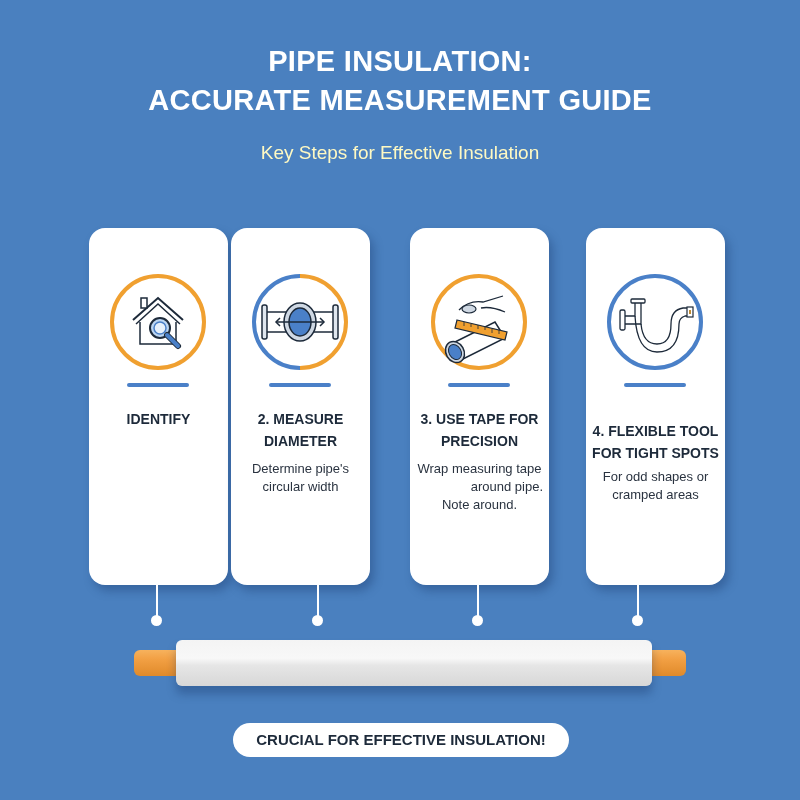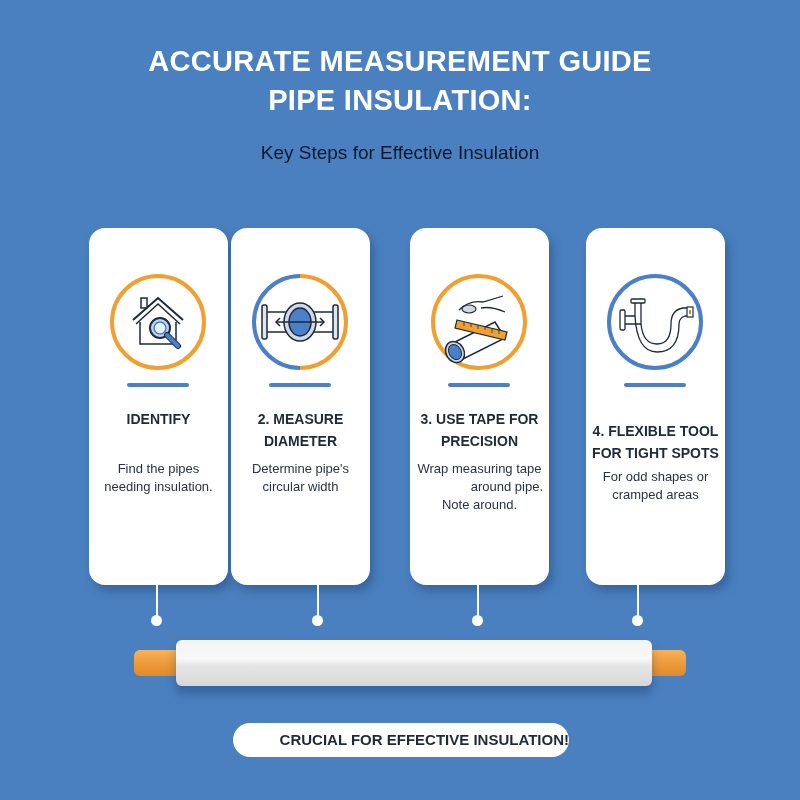--- a/index.html
+++ b/index.html
@@ -1,59 +1,55 @@
 <!DOCTYPE html>
 <html><head>
 <meta charset="utf-8">
 <style>
   html,body{margin:0;padding:0;}
   body{width:800px;height:800px;background:#4a80bf;font-family:"Liberation Sans",sans-serif;position:relative;overflow:hidden;}
   .title{position:absolute;top:42px;left:0;width:800px;text-align:center;color:#fff;font-weight:bold;font-size:29px;line-height:39px;letter-spacing:0.3px;}
-  .subtitle{position:absolute;top:142px;left:0;width:800px;text-align:center;color:#0f172a;font-size:19px;}
+  .subtitle{position:absolute;top:142px;left:0;width:800px;text-align:center;color:#fef9c3;font-size:19px;}
   .card{position:absolute;top:228px;width:139px;height:357px;background:#fff;border-radius:16px;box-shadow:4px 6px 10px rgba(20,50,100,0.35);}
   .icon-wrap{position:absolute;top:44px;left:19px;width:100px;height:100px;}
   .divider{position:absolute;top:155px;left:38px;width:62px;height:4px;border-radius:2px;background:#4a80c8;}
   .card-title{position:absolute;top:180px;left:4px;right:4px;text-align:center;font-weight:bold;font-size:14px;line-height:22px;color:#1d2a3a;}
   .card-desc{position:absolute;top:232px;left:6px;right:6px;text-align:center;font-size:13px;line-height:18px;color:#2a3340;}
   .connector{position:absolute;top:585px;width:2px;height:33px;background:#fff;}
   .dot{position:absolute;top:615px;width:11px;height:11px;border-radius:50%;background:#fff;}
   .pipe{position:absolute;top:640px;left:176px;width:476px;height:46px;background:linear-gradient(#f4f4f4 0%,#f8f8f8 40%,#e6e6e6 55%,#d7d7d7 100%);border-radius:6px;box-shadow:0 8px 10px rgba(20,50,100,0.35);}
   .copper{position:absolute;top:650px;width:48px;height:26px;background:linear-gradient(#f7b25d 0%,#f2a044 35%,#e08a2a 100%);border-radius:6px;}
-  .banner{position:absolute;top:723px;left:233px;width:336px;height:34px;background:#fff;border-radius:17px;text-align:right;line-height:34px;font-weight:bold;font-size:15px;color:#1d2a3a;}
+  .banner{position:absolute;top:723px;left:233px;width:336px;height:34px;background:#fff;border-radius:17px;text-align:center;line-height:34px;font-weight:bold;font-size:15px;color:#1d2a3a;}
 </style>
 </head>
 <body>
 
 <div class="title">
+  <div>PIPE INSULATION:</div>
   <div>ACCURATE MEASUREMENT GUIDE</div>
-  <div>PIPE INSULATION:</div>
 </div>
 <div class="subtitle">Key Steps for Effective Insulation</div>
 
 <div class="card" style="left:89px;">
   <div class="icon-wrap">
     <svg width="100" height="100" viewBox="0 0 100 100">
       <circle cx="50" cy="50" r="46" fill="none" stroke="#f0a030" stroke-width="4"></circle>
       <path d="M25 48 L50 26 L75 48" fill="none" stroke="#1d2a3a" stroke-width="2"></path>
       <path d="M28 52 L50 32 L72 52" fill="none" stroke="#1d2a3a" stroke-width="1.5"></path>
       <rect x="33" y="26" width="6" height="10" fill="#fff" stroke="#1d2a3a" stroke-width="1.5"></rect>
       <path d="M32 50 L32 72 L68 72 L68 50" fill="none" stroke="#1d2a3a" stroke-width="1.5"></path>
       <circle cx="52" cy="56" r="10" fill="#bcd6f3" stroke="#1d2a3a" stroke-width="2"></circle>
       <circle cx="52" cy="56" r="6" fill="#e6f0fb" stroke="#4a80c8" stroke-width="1.5"></circle>
       <line x1="59" y1="63" x2="70" y2="74" stroke="#1d2a3a" stroke-width="6" stroke-linecap="round"></line>
       <line x1="59" y1="63" x2="70" y2="74" stroke="#4a80c8" stroke-width="4" stroke-linecap="round"></line>
     </svg>
   </div>
   <div class="divider"></div>
   <div class="card-title">
     <div>IDENTIFY</div>
-  </div>
-  <div class="card-desc">
-    <div>Find the pipes</div>
-    <div>needing insulation.</div>
   </div>
 </div>
 
 <div class="card" style="left:231px;">
   <div class="icon-wrap">
     <svg width="100" height="100" viewBox="0 0 100 100">
       <path d="M50 4 A46 46 0 0 0 50 96" fill="none" stroke="#4a80c8" stroke-width="4"></path>
       <path d="M50 4 A46 46 0 0 1 50 96" fill="none" stroke="#f0a030" stroke-width="4"></path>
       <rect x="12" y="33" width="5" height="34" rx="2" fill="#dfe6ee" stroke="#1d2a3a" stroke-width="1.5"></rect>
       <rect x="83" y="33" width="5" height="34" rx="2" fill="#dfe6ee" stroke="#1d2a3a" stroke-width="1.5"></rect>

